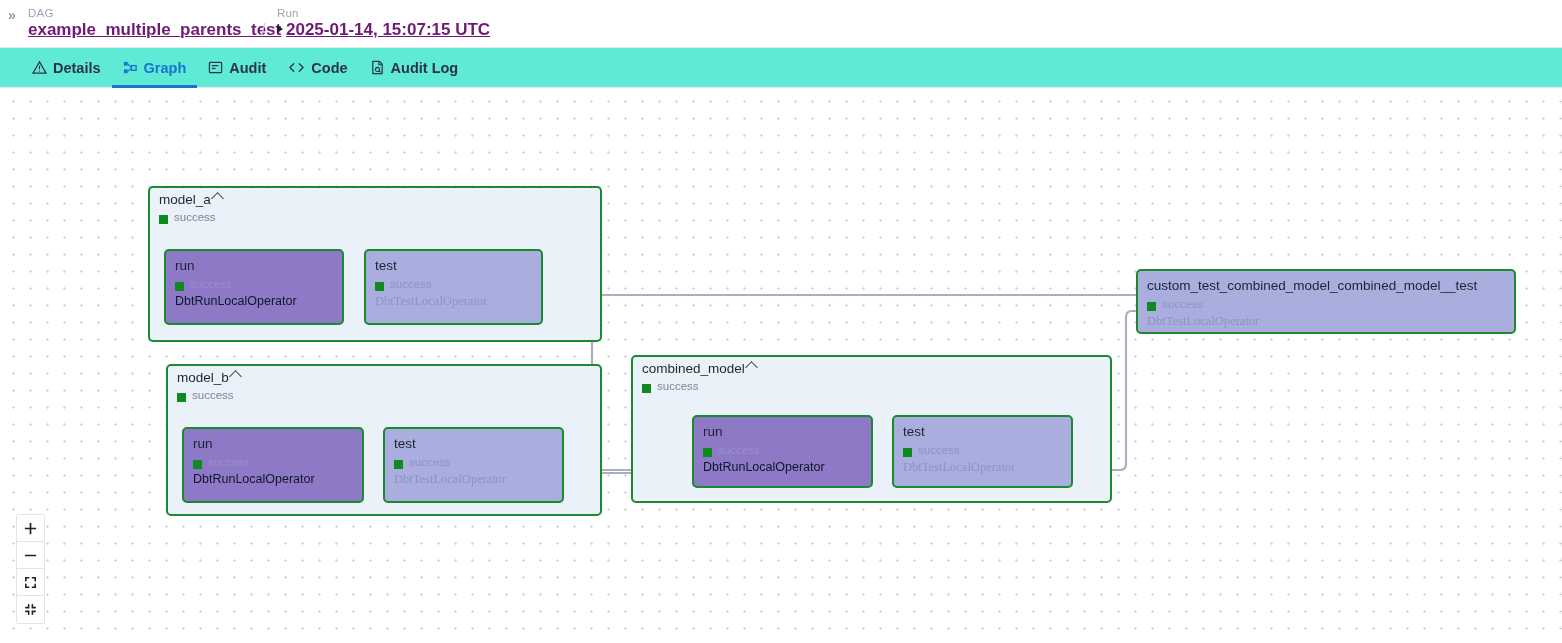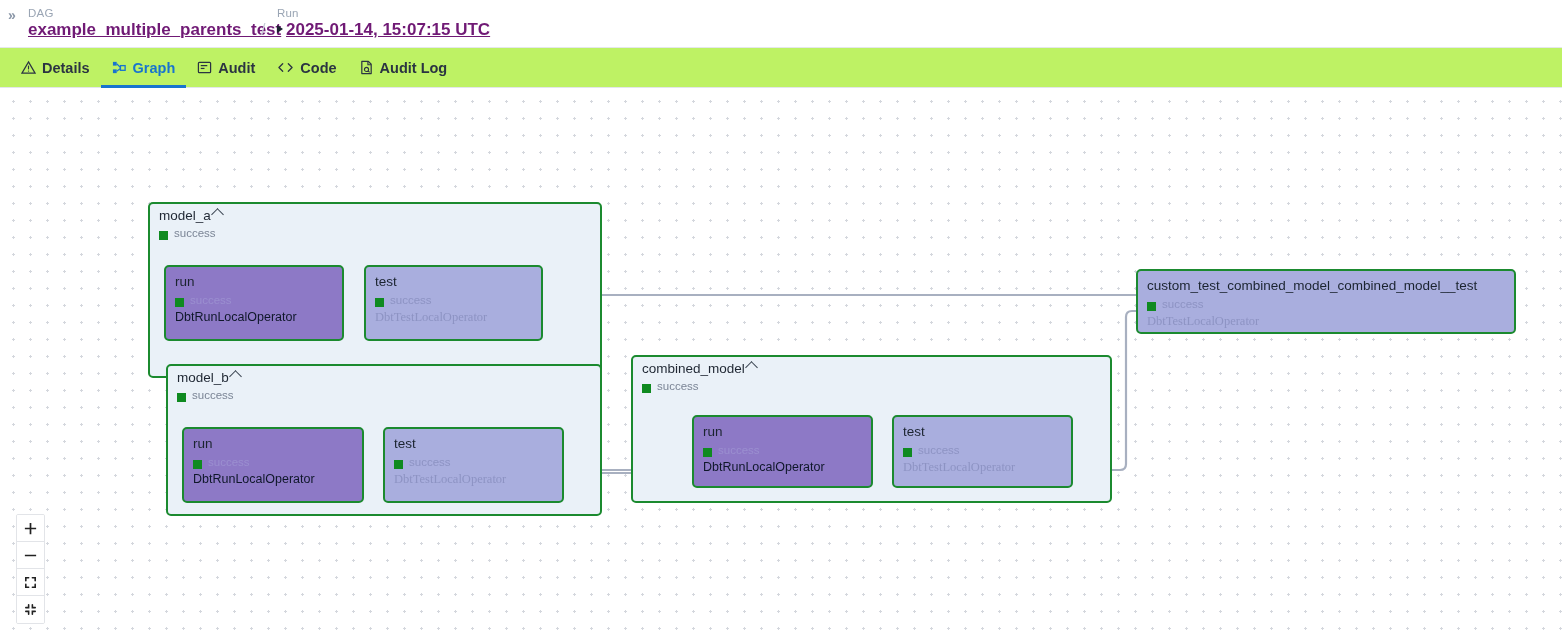--- a/index.html
+++ b/index.html
@@ -41,23 +41,23 @@
     border-left: 6px solid #1b2430;
     border-top: 4.5px solid transparent;
     border-bottom: 4.5px solid transparent;
     vertical-align: 2px; margin-right: 3px;
   }
 
   
   .tabs {
     position: absolute; left: 0; top: 48px;
     width: 1562px; height: 40px;
-    background: #bef264;
+    background: #5eead4;
     border-bottom: 1px solid #e3e6ea;
-    display: flex; align-items: stretch; padding-left: 10px;
+    display: flex; align-items: stretch; padding-left: 21px;
   }
   .tab {
     display: flex; align-items: center; gap: 6px;
     padding: 0 11px; cursor: pointer;
     font-size: 14.5px; font-weight: bold; color: #2b3442;
     position: relative;
   }
   .tab.active { color: #1874cf; }
   .tab.active::after {
     content: ""; position: absolute; left: 0; right: 0; bottom: -1px;
@@ -243,21 +243,21 @@
       <path d="M1095,381 L1120,381 Q1126,381 1126,375 L1126,228 Q1126,222 1132,222 L1136,222"></path>
     </g>
     <g fill="#a8b0c0">
       <circle cx="567" cy="206" r="6"></circle>
       <circle cx="585" cy="384" r="6"></circle>
       <circle cx="668" cy="381" r="6"></circle>
       <circle cx="1095" cy="381" r="6"></circle>
     </g>
   </svg>
 
-  <div class="group" style="left:148px; top:97px; width:454px; height:176px;margin-top:16px;">
+  <div class="group" style="left:148px; top:97px; width:454px; height:156px;">
     <div class="group-head">
       <div class="group-title"><span>model_a</span><span class="chev-up"></span></div>
       <div class="status-row">
         <span class="status-sq"></span>
         <span class="status-txt">success</span>
       </div>
     </div>
     <div class="node run" style="left:14px; top:61px; width:180px; height:76px;">
       <div class="node-title">run</div>
       <div class="status-row">

